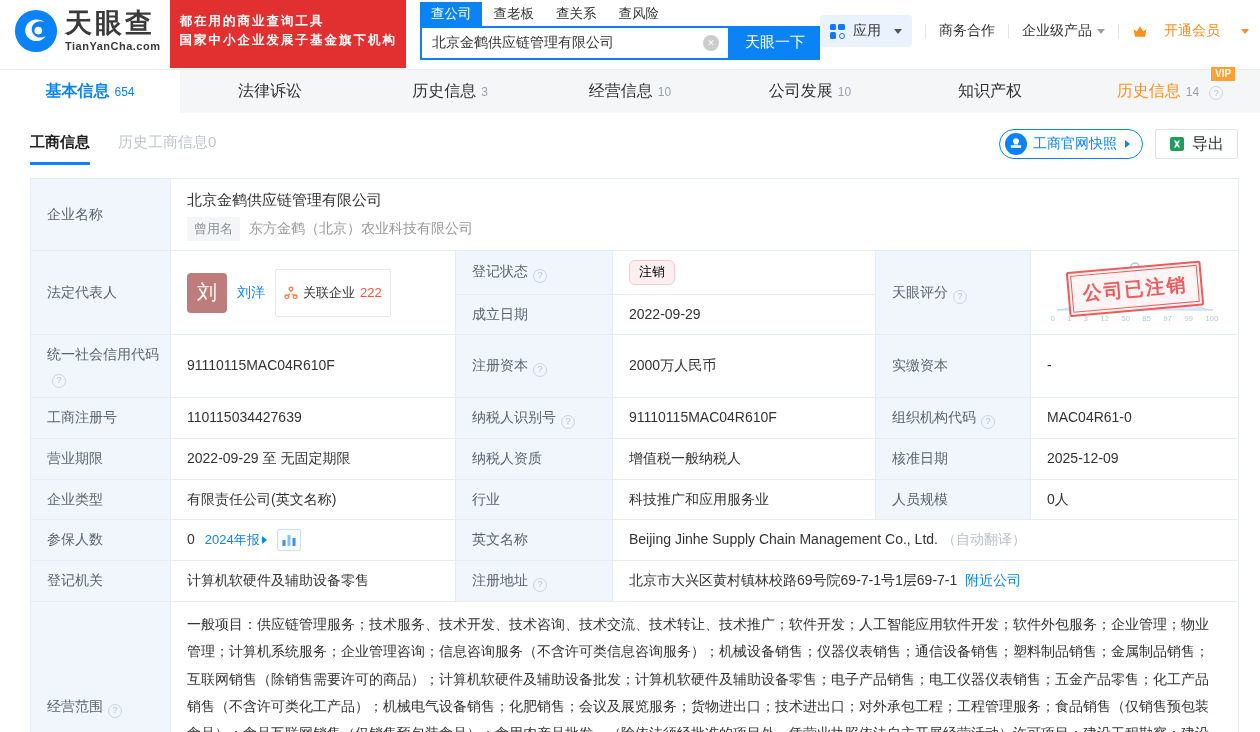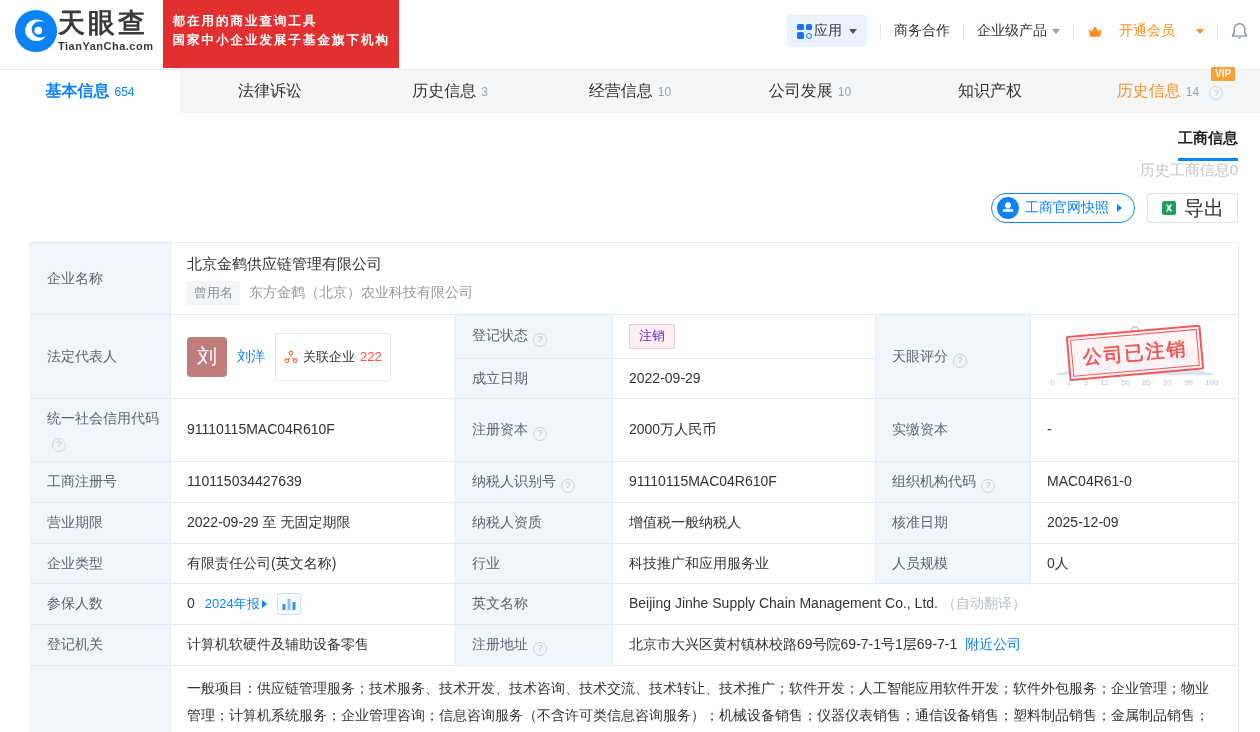--- a/index.html
+++ b/index.html
@@ -4,37 +4,37 @@
 <style>
   * { box-sizing: border-box; margin: 0; padding: 0; }
   body {
     width: 1260px; height: 732px; overflow: hidden;
     background: #fff; color: #333;
     font-family: "Liberation Sans", "DejaVu Sans", sans-serif;
     font-size: 14px;
   }
   
   .header { display: flex; align-items: center; height: 62px; padding: 0 12px 0 14px; }
-  .logo { display: flex; align-items: center; cursor: pointer; }
+  .logo { display: flex; align-items: center; gap: 7px; cursor: pointer; }
   .logo-txt { display: flex; flex-direction: column; line-height: 1; }
   .logo-cn { font-size: 27px; font-weight: bold; color: #3a3a3a; letter-spacing: 3px; }
   .logo-en { font-size: 11px; font-weight: bold; color: #3a3a3a; margin-top: 4px; letter-spacing: .5px; }
   .slogan { background: #e23030; color: #fff; font-size: 12.5px; line-height: 1.55; padding: 18px 9px; margin-left: 10px; white-space: nowrap; letter-spacing: 2px; font-weight: bold; }
   .search-block { margin-left: 14px; }
   .search-tabs { display: flex; align-items: center; height: 23px; font-size: 13.5px; }
   .search-tab { padding: 3px 11px; color: #333; cursor: pointer; }
   .search-tab.active { background: #0b83f7; color: #fff; }
   .search-bar { display: flex; height: 34px; width: 400px; }
   .search-input-wrap { flex: 1; display: flex; align-items: center; border: 2px solid #0b83f7; background: #fff; }
   .search-input-wrap input { flex: 1; border: 0; outline: 0; font-size: 14px; padding: 0 10px; color: #333; font-family: inherit; }
   .clear-icon { width: 16px; height: 16px; border-radius: 50%; background: #ccc; color: #fff; font-size: 9px; display: flex; align-items: center; justify-content: center; margin-right: 9px; cursor: pointer; flex: none; }
   .clear-icon::before { content: "✕"; }
   .search-btn { width: 90px; background: #0b83f7; color: #fff; border: 0; font-size: 15px; cursor: pointer; font-family: inherit; }
   .header-nav { display: flex; align-items: center; margin-left: auto; gap: 13px; font-size: 14px; color: #333; white-space: nowrap; }
-  .apps-chip { display: flex; align-items: center; gap: 2px; background: #e9f2fd; border-radius: 4px; padding: 7px 10px; cursor: pointer; }
+  .apps-chip { display: flex; align-items: center; gap: 8px; background: #e9f2fd; border-radius: 4px; padding: 7px 10px; cursor: pointer; }
   .grid-icon { position: relative; width: 15px; height: 15px; }
   .grid-icon i { position: absolute; width: 6.5px; height: 6.5px; background: #1774ff; border-radius: 1.5px; }
   .grid-icon i.tl { left: 0; top: 0; } .grid-icon i.bl { left: 0; bottom: 0; } .grid-icon i.tr { right: 0; top: 0; }
   .grid-icon i.br { right: 0; bottom: 0; width: 6px; height: 6px; background: transparent; border: 1.8px solid #1774ff; border-radius: 50%; }
   .caret { display: inline-block; width: 0; height: 0; border-left: 4px solid transparent; border-right: 4px solid transparent; border-top: 5px solid #555; margin-left: 5px; vertical-align: middle; }
   .caret.gray { border-top-color: #9aa1ab; }
   .caret.orange { border-top-color: #ff8f1f; }
   .vdiv { width: 1px; height: 15px; background: #e4e4e4; }
   .nav-item { cursor: pointer; display: flex; align-items: center; }
   .vip-nav { color: #ff8f1f; display: flex; align-items: center; gap: 16px; cursor: pointer; }
@@ -44,41 +44,41 @@
   .tab { flex: 1; display: flex; align-items: center; justify-content: center; font-size: 16px; color: #333; cursor: pointer; position: relative; }
   .tab .tab-inner { position: relative; display: flex; align-items: baseline; gap: 5px; }
   .tab.active { background: #fff; color: #0b83f7; font-weight: bold; }
   .tab-count { font-size: 12px; color: #9aa1ab; }
   .tab.active .tab-count { color: #0b83f7; font-weight: normal; }
   .tab.vip-tab { color: #ff8f1f; }
   .vip-badge { position: absolute; top: -14px; right: -12px; background: #ffa033; color: #fff; font-size: 10px; font-weight: bold; line-height: 14px; padding: 0 4px; border-radius: 0; }
   .help { display: inline-flex; width: 14px; height: 14px; border: 1px solid #ccd4df; border-radius: 50%; color: #b7c1cf; font-size: 9px; align-items: center; justify-content: center; margin-left: 5px; vertical-align: -2px; cursor: pointer; flex: none; }
   .help::before { content: "?"; }
   
-  .subtab-row { display: flex; align-items: flex-end; padding: 16px 22px 0 30px; flex-direction: column; }
+  .subtab-row { display: flex; align-items: flex-end; padding: 16px 22px 0 30px; }
   .subtab { font-size: 15px; font-weight: bold; color: #222; padding-bottom: 10px; border-bottom: 3px solid #0b83f7; cursor: pointer; }
   .subtab.inactive { color: #c0c5cd; font-weight: normal; border-bottom-color: transparent; margin-left: 28px; }
   .subtab-actions { margin-left: auto; display: flex; align-items: center; gap: 12px; padding-bottom: 6px; }
   .btn-snapshot { display: flex; align-items: center; gap: 6px; height: 30px; border: 1px solid #0b83f7; border-radius: 16px; color: #0b83f7; background: #fff; padding: 0 12px 0 5px; font-size: 14px; cursor: pointer; font-family: inherit; }
   .tri-right { display: inline-block; width: 0; height: 0; border-top: 4px solid transparent; border-bottom: 4px solid transparent; border-left: 5px solid currentColor; margin-left: 2px; }
-  .btn-export { display: flex; align-items: center; gap: 7px; height: 30px; border: 1px solid #dfe2e6; border-radius: 2px; color: #333; background: #fff; padding: 0 13px; font-size: 20px; cursor: pointer; font-family: inherit; }
+  .btn-export { display: flex; align-items: center; gap: 7px; height: 30px; border: 1px solid #dfe2e6; border-radius: 2px; color: #333; background: #fff; padding: 0 13px; font-size: 16px; cursor: pointer; font-family: inherit; }
   
   table.info { border-collapse: collapse; table-layout: fixed; width: 1208px; margin: 13px 22px 0 30px; font-size: 14px; }
   table.info td { border: 1px solid #e5ecf3; padding: 9px 16px; background: #fff; color: #333; line-height: 1.55; vertical-align: middle; word-break: break-all; }
   table.info td.lbl { background: #f0f6fb; color: #5b6472; word-break: keep-all; }
   .company-name { font-size: 15px; color: #333; }
   .former-line { margin-top: 6px; display: flex; align-items: center; }
   .former-badge { background: #f3f5f7; color: #8a9099; font-size: 13px; padding: 2px 7px; margin-right: 9px; flex: none; }
   .former-name { color: #999; font-size: 14px; }
   .rep-cell { display: flex; align-items: center; }
   .avatar { width: 40px; height: 40px; border-radius: 4px; background: #bf7c7c; color: #fff; font-size: 20px; display: flex; align-items: center; justify-content: center; cursor: pointer; flex: none; }
   .rep-name { color: #0b83f7; margin: 0 10px; cursor: pointer; }
   .rel-badge { display: inline-flex; align-items: center; gap: 5px; border: 1px solid #e8e8e8; border-radius: 2px; padding: 13px 8px; font-size: 13px; cursor: pointer; background: #fff; }
   .rel-count { color: #ff4f3e; }
-  .badge-cancel { display: inline-block; color: #6d28d9; background: #fdeef0; border: 1px solid #f7c8cd; padding: 1px 9px; font-size: 13px; border-radius: 0; }
+  .badge-cancel { display: inline-block; color: #000000; background: #fdeef0; border: 1px solid #f7c8cd; padding: 1px 9px; font-size: 13px; border-radius: 6px; }
   .score-cell { position: relative; padding: 6px 10px !important; }
   .score-ticks { display: flex; justify-content: space-between; width: 168px; margin: 1px auto 0; font-size: 8px; color: #b6c8e4; }
   .stamp { position: absolute; left: 50%; top: 46%; transform: translate(-50%, -50%) rotate(-5deg); border: 2px solid #f05a5a; background: rgba(255, 244, 244, .88); padding: 2px; border-radius: 2px; }
   .stamp-inner { border: 1px solid #f05a5a; color: #f05a5a; font-size: 19px; font-weight: bold; letter-spacing: 2px; padding: 3px 10px; white-space: nowrap; }
   .insured-cell { display: flex; align-items: center; gap: 10px; }
   .annual-chip { color: #0b83f7; font-size: 13px; display: inline-flex; align-items: center; cursor: pointer; }
   .chart-box { width: 24px; height: 22px; border: 1px solid #cfe0f0; border-radius: 2px; background: #f7fbff; display: flex; align-items: center; justify-content: center; cursor: pointer; }
   .auto-trans { color: #b9bfc7; margin-left: 4px; }
   .blue-link { color: #0b83f7; cursor: pointer; margin-left: 8px; white-space: nowrap; }
   .scope-text { line-height: 1.95; }
@@ -94,20 +94,35 @@
       <circle cx="26.5" cy="23.5" r="4.2" fill="#fff"></circle>
     </svg>
     <div class="logo-txt">
       <span class="logo-cn">天眼查</span>
       <span class="logo-en">TianYanCha.com</span>
     </div>
   </div>
   <div class="slogan">
     <div>都在用的商业查询工具</div>
     <div>国家中小企业发展子基金旗下机构</div>
+  </div>
+  <div class="search-block">
+    <div class="search-tabs">
+      <span class="search-tab active">查公司</span>
+      <span class="search-tab">查老板</span>
+      <span class="search-tab">查关系</span>
+      <span class="search-tab">查风险</span>
+    </div>
+    <div class="search-bar">
+      <div class="search-input-wrap">
+        <input type="text" value="北京金鹤供应链管理有限公司" style="">
+        <span class="clear-icon"></span>
+      </div>
+      <button class="search-btn">天眼一下</button>
+    </div>
   </div>
   <div class="header-nav">
     <div class="apps-chip">
       <span class="grid-icon">
           <i class="tl"></i>
           <i class="bl"></i>
           <i class="tr"></i>
           <i class="br"></i>
         </span>
       <span>应用</span>

